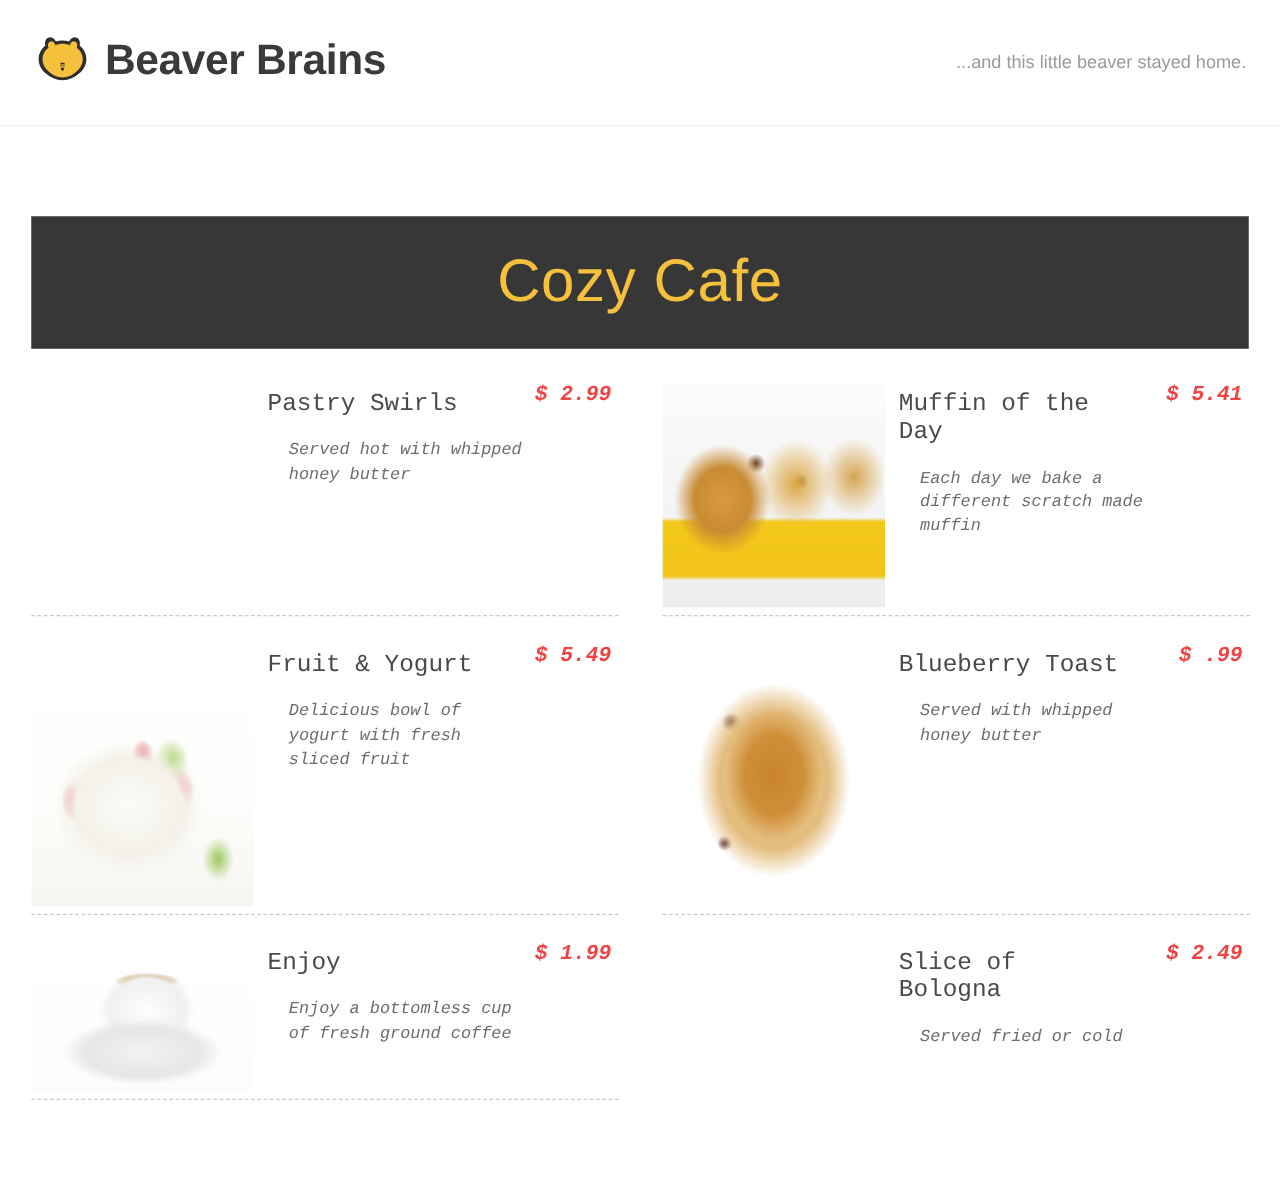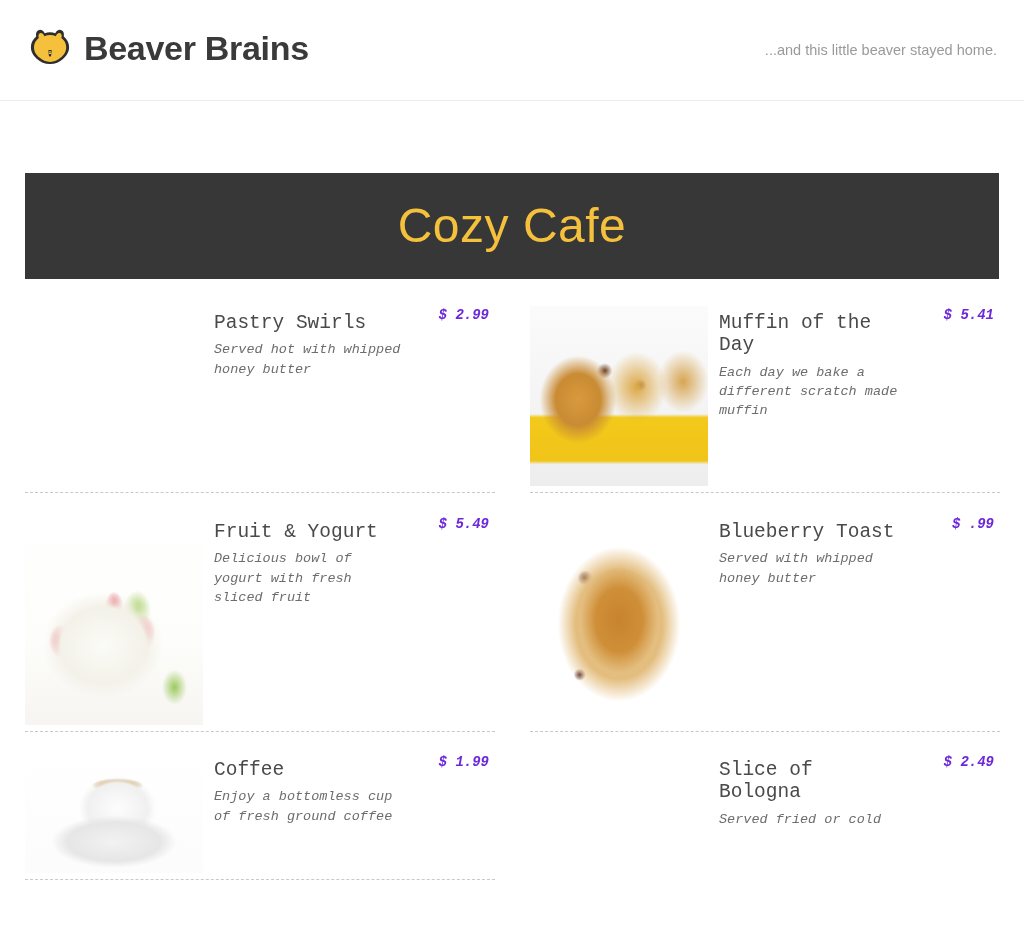--- a/index.html
+++ b/index.html
@@ -109,30 +109,30 @@
     line-height: 1.15;
     margin: 0 0 6px 0;
     font-weight: normal;
     padding-right: 96px;
   }
   .item-desc {
     font-size: 13.5px;
     font-style: italic;
     color: #6d6d6d;
     line-height: 1.42;
-    margin: 0;
+    margin: 17px;
     max-width: 192px;
   }
   .item-price {
     position: absolute;
     right: 6px; top: 1px;
-    font-size: 14px;
+    font-size: 17px;
     font-weight: bold;
     font-style: italic;
-    color: #6d28d9;
+    color: #ef4444;
     white-space: nowrap;
   }
 
   
   .h-sm  .item-thumb { height: 120px; }
   .h-md  .item-thumb { height: 180px; }
   .h-lg  .item-thumb { height: 198px; }
   .h-xl  .item-thumb { height: 210px; }
 
   .m-gap-a { margin-bottom: 22px; }
@@ -252,21 +252,21 @@
           </div>
         </div>
       </div>
 
       <div class="menu-item h-sm">
         <div class="menu-item-inner">
           <div class="item-thumb">
             <span class="ph ph-coffee"></span>
           </div>
           <div class="item-body">
-            <h2 class="item-name">Coffee</h2>
+            <h2 class="item-name">Enjoy</h2>
             <p class="item-desc">Enjoy a bottomless cup of fresh ground coffee</p>
             <div class="item-price">$ 1.99</div>
           </div>
         </div>
       </div>
 
     </div>
 
     <div class="menu-col right">
 

